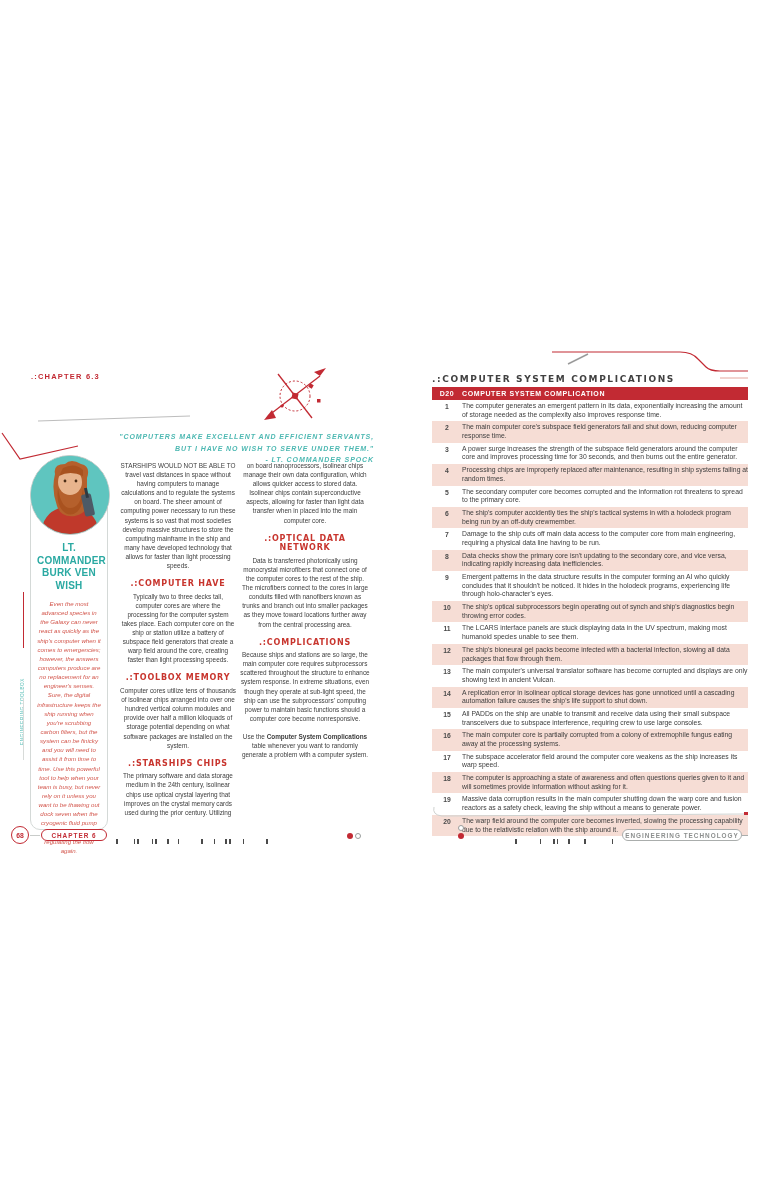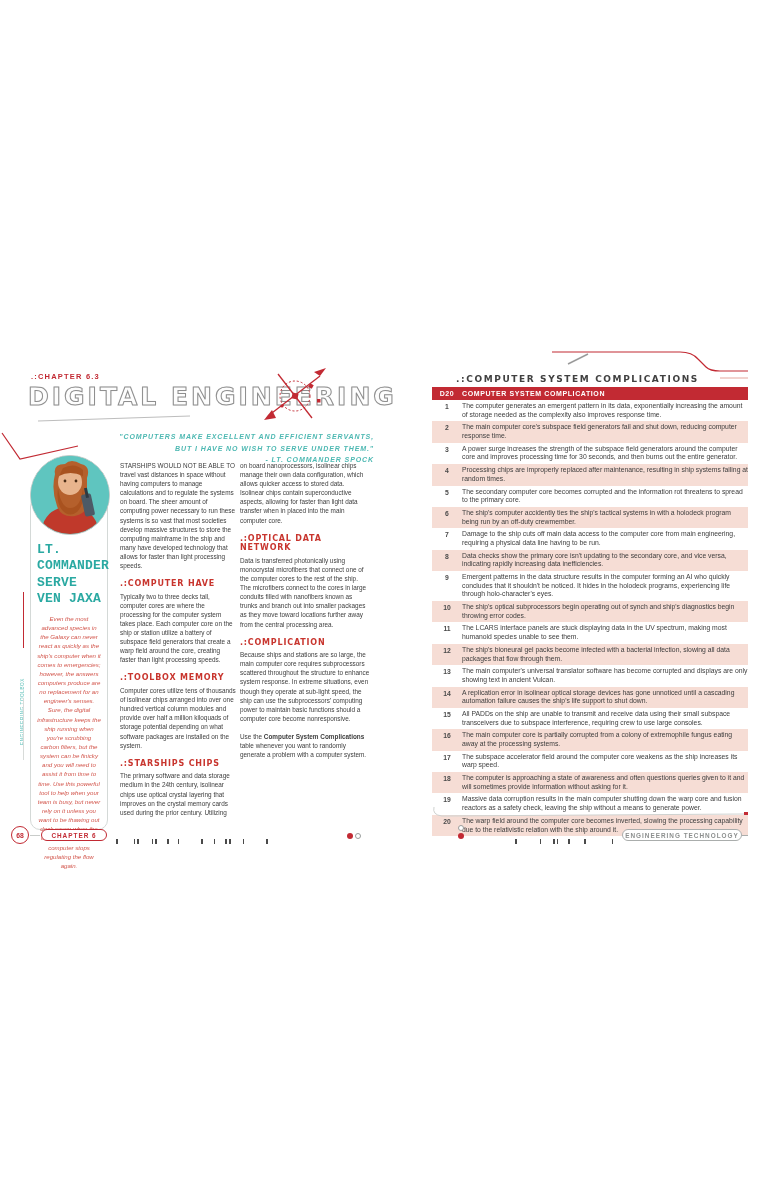--- a/index.html
+++ b/index.html
@@ -13,30 +13,30 @@
                  letter-spacing:3px;color:#fdfdfd;-webkit-text-stroke:1px #8f8f8f;
                  text-shadow:0 0 1px #9a9a9a;white-space:nowrap;}
   .quote{font-size:7px;font-style:italic;letter-spacing:0.9px;color:#4db8b2;
          text-align:right;line-height:1.65;font-weight:bold;}
 
   
   .portrait{width:78px;height:78px;border-radius:50%;overflow:hidden;border:1px solid #c3cbc8;
             background:#5fc5bf;z-index:3;}
   .side-panel{width:78px;border:1px solid #d4d9d7;border-radius:10px;background:#ffffff;
               box-sizing:border-box;padding:44px 6px 8px 6px;}
-  .side-name{font-family:Liberation Mono, monospace;font-size:13px;font-weight:bold;
-             color:#2aa9a2;text-align:left;line-height:1.25;letter-spacing:0.2px;}
+  .side-name{font-family:Liberation Sans, sans-serif;font-size:10px;font-weight:bold;
+             color:#2aa9a2;text-align:center;line-height:1.25;letter-spacing:0.2px;}
   .side-body{margin-top:7px;font-size:6.1px;font-style:italic;color:#d2544a;
              text-align:center;line-height:1.5;}
   .vert-label{font-size:4.6px;letter-spacing:0.6px;color:#57bdb6;white-space:nowrap;
               transform:rotate(-90deg);transform-origin:left top;}
   .vline{width:1px;}
 
   
-  .col{width:116px;font-size:6.4px;line-height:1.42;text-align:left;}
+  .col{width:116px;font-size:6.4px;line-height:1.42;text-align:center;}
   .col p{margin:0 0 9px 0;}
   .sec-h{font-family:"DejaVu Sans",sans-serif;font-size:8px;font-weight:bold;color:#c8352e;
          letter-spacing:0.8px;line-height:1.2;margin:3px 0 3px 0;}
   .bold{font-weight:bold;}
 
   
   .table-title{font-family:"DejaVu Sans",sans-serif;font-size:9px;font-weight:bold;
                letter-spacing:1.6px;color:#414141;}
   .thead{display:flex;background:#c22a33;color:#ffffff;font-size:7px;font-weight:bold;
          letter-spacing:0.6px;align-items:center;height:13px;}
@@ -62,21 +62,20 @@
 
   .corner-tr{width:12px;height:9px;border-top:3px solid #c22a33;border-right:3px solid #c22a33;}
   .corner-br{width:18px;height:13px;border-bottom:3px solid #c22a33;border-right:3px solid #c22a33;}
 </style>
 </head>
 <body>
 
 <div class="sheet">
 
   <div class="abs chapter-label" style="left:31px;top:372px;">.:CHAPTER 6.3</div>
-  <div class="abs chapter-title" style="left:28px;top:382px;">DIGITAL ENGINEERING</div>
 
   <svg class="abs" style="left:0;top:395px;" width="400" height="80">
     <path d="M38,26 L190,21" stroke="#bdbdbd" stroke-width="1" fill="none"></path>
     <path d="M2,38 L20,64 L78,51" stroke="#c22a33" stroke-width="1.2" fill="none"></path>
   </svg>
 
   <svg class="abs" style="left:262px;top:366px;" width="66" height="58" viewBox="0 0 66 58">
     <circle cx="33" cy="30" r="15" fill="none" stroke="#c22a33" stroke-width="1" stroke-dasharray="2,2"></circle>
     <rect x="30" y="27" width="6" height="6" fill="#c22a33" transform="rotate(12 33 30)"></rect>
     <path d="M6,50 L58,10" stroke="#c22a33" stroke-width="1.3"></path>
@@ -94,21 +93,21 @@
     <div>- LT. COMMANDER SPOCK</div>
   </div>
 
   <div class="abs vline" style="left:23px;top:592px;height:56px;background:#c22a33;"></div>
   <div class="abs vert-label" style="left:20px;top:745px;">ENGINEERING TOOLBOX</div>
   <div class="abs vline" style="left:23px;top:698px;height:62px;background:#d8dbd9;"></div>
 
   <div class="abs side-panel" style="left:30px;top:497px;height:333px;">
     <div class="side-name">
       <div>LT. COMMANDER</div>
-      <div>SERVE VEN JAXA</div>
+      <div>BURK VEN WISH</div>
     </div>
     <div class="side-body">Even the most advanced species in the Galaxy can never react as quickly as the ship's computer when it comes to emergencies; however, the answers computers produce are no replacement for an engineer's senses. Sure, the digital infrastructure keeps the ship running when you're scrubbing carbon filters, but the system can be finicky and you will need to assist it from time to time. Use this powerful tool to help when your team is busy, but never rely on it unless you want to be thawing out dock seven when the cryogenic fluid pump computer stops regulating the flow again.</div>
   </div>
 
   <div class="abs portrait" style="left:30px;top:455px;">
     <svg width="78" height="78" viewBox="0 0 78 78">
       <rect width="78" height="78" fill="#5fc5bf"></rect>
       <path d="M10,78 Q12,52 39,50 Q66,52 68,78 Z" fill="#c0392b"></path>
       <path d="M24,18 Q22,8 34,8 Q40,2 50,8 Q60,10 56,22 L56,40 Q60,56 44,60 Q30,62 26,50 Q20,34 24,18 Z" fill="#b5602c"></path>
       <ellipse cx="39" cy="26" rx="12" ry="13" fill="#e8b48d"></ellipse>
@@ -128,42 +127,42 @@
     <div class="sec-h">.:TOOLBOX MEMORY</div>
     <p>Computer cores utilize tens of thousands of isolinear chips arranged into over one hundred vertical column modules and provide over half a million kiloquads of storage potential depending on what software packages are installed on the system.</p>
     <div class="sec-h">.:STARSHIPS CHIPS</div>
     <p>The primary software and data storage medium in the 24th century, isolinear chips use optical crystal layering that improves on the crystal memory cards used during the prior century. Utilizing</p>
   </div>
 
   <div class="abs col" style="left:240px;top:461px;width:130px;">
     <p>on board nanoprocessors, isolinear chips manage their own data configuration, which allows quicker access to stored data. Isolinear chips contain superconductive aspects, allowing for faster than light data transfer when in placed into the main computer core.</p>
     <div class="sec-h">.:OPTICAL DATA NETWORK</div>
     <p>Data is transferred photonically using monocrystal microfibers that connect one of the computer cores to the rest of the ship. The microfibers connect to the cores in large conduits filled with nanofibers known as trunks and branch out into smaller packages as they move toward locations further away from the central processing area.</p>
-    <div class="sec-h">.:COMPLICATION</div>
+    <div class="sec-h">.:COMPLICATIONS</div>
     <p>Because ships and stations are so large, the main computer core requires subprocessors scattered throughout the structure to enhance system response. In extreme situations, even though they operate at sub-light speed, the ship can use the subprocessors' computing power to maintain basic functions should a computer core become nonresponsive.</p>
     <p><span>Use the </span><span class="bold">Computer System Complications</span><span> table whenever you want to randomly generate a problem with a computer system.</span></p>
   </div>
 
   <div class="abs pg-circle" style="left:11px;top:826px;">68</div>
   <div class="abs connector" style="left:30px;top:835px;width:10px;"></div>
   <div class="abs pg-pill" style="left:41px;top:829px;width:66px;">CHAPTER 6</div>
   <div class="abs" style="left:116px;top:832px;width:230px;">
     <span class="tick" style="margin-right:16px;"></span><span class="tick" style="margin-right:2px;"></span><span class="tick" style="margin-right:13px;"></span><span class="tick" style="margin-right:2px;"></span><span class="tick" style="margin-right:10px;"></span><span class="tick" style="margin-right:9px;"></span><span class="tick" style="margin-right:22px;"></span><span class="tick" style="margin-right:11px;"></span><span class="tick" style="margin-right:10px;"></span><span class="tick" style="margin-right:2px;"></span><span class="tick" style="margin-right:12px;"></span><span class="tick" style="margin-right:22px;"></span><span class="tick"></span>
   </div>
   <div class="abs dot filled" style="left:347px;top:833px;"></div>
   <div class="abs dot open" style="left:355px;top:833px;"></div>
 
   <svg class="abs" style="left:430px;top:340px;" width="350" height="42">
     <path d="M122,12 L250,12 Q262,12 268,19 L276,27 Q280,31 290,31 L350,31" stroke="#c22a33" stroke-width="1.2" fill="none"></path>
     <path d="M138,24 L158,14" stroke="#9a9a9a" stroke-width="1.5" fill="none"></path>
     <path d="M290,38 L350,38" stroke="#e5a79e" stroke-width="1" fill="none"></path>
   </svg>
   <div class="abs corner-tr" style="left:748px;top:374px;"></div>
 
-  <div class="abs table-title" style="left:432px;top:374px;margin-left:24px;">.:COMPUTER SYSTEM COMPLICATIONS</div>
+  <div class="abs table-title" style="left:432px;top:374px;">.:COMPUTER SYSTEM COMPLICATIONS</div>
 
   <div class="abs" style="left:432px;top:387px;width:326px;">
     <div class="thead">
       <div class="c1">D20</div>
       <div>COMPUTER SYSTEM COMPLICATION</div>
     </div>
     <div>
       <div class="trow">
           <div class="num">1</div>
           <div class="desc">The computer generates an emergent pattern in its data, exponentially increasing the amount of storage needed as the complexity also improves response time.</div>

